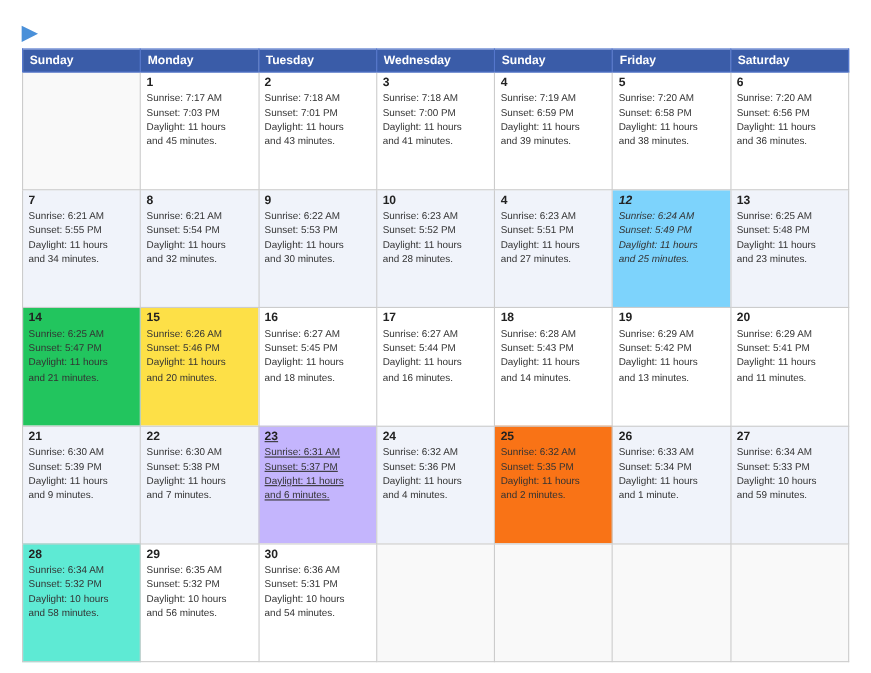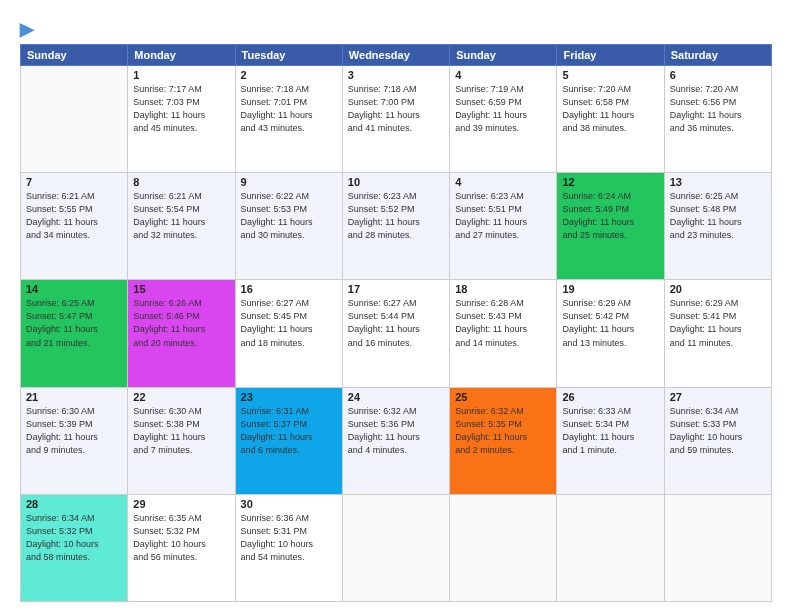--- a/index.html
+++ b/index.html
@@ -198,21 +198,21 @@
 Daylight: 11 hours
 and 28 minutes.</div>
           </td>
           <td style="background: rgb(240, 243, 250);">
             <div class="day-num">4</div>
             <div class="day-info" style="white-space: pre-line;">Sunrise: 6:23 AM
 Sunset: 5:51 PM
 Daylight: 11 hours
 and 27 minutes.</div>
           </td>
-          <td style="background: #22c55e;">
+          <td style="background: #7dd3fc; font-style: italic;">
             <div class="day-num">12</div>
             <div class="day-info" style="white-space: pre-line;">Sunrise: 6:24 AM
 Sunset: 5:49 PM
 Daylight: 11 hours
 and 25 minutes.</div>
           </td>
           <td style="background: rgb(240, 243, 250);">
             <div class="day-num">13</div>
             <div class="day-info" style="white-space: pre-line;">Sunrise: 6:25 AM
 Sunset: 5:48 PM
@@ -221,21 +221,21 @@
           </td>
         </tr>
         <tr class="week-row">
           <td style="background: #22c55e;">
             <div class="day-num">14</div>
             <div class="day-info" style="white-space: pre-line;">Sunrise: 6:25 AM
 Sunset: 5:47 PM
 Daylight: 11 hours
 and 21 minutes.</div>
           </td>
-          <td style="background: #d946ef;">
+          <td style="background: #fde047;">
             <div class="day-num">15</div>
             <div class="day-info" style="white-space: pre-line;">Sunrise: 6:26 AM
 Sunset: 5:46 PM
 Daylight: 11 hours
 and 20 minutes.</div>
           </td>
           <td style="background: rgb(255, 255, 255);">
             <div class="day-num">16</div>
             <div class="day-info" style="white-space: pre-line;">Sunrise: 6:27 AM
 Sunset: 5:45 PM
@@ -279,21 +279,21 @@
 Daylight: 11 hours
 and 9 minutes.</div>
           </td>
           <td style="background: rgb(240, 243, 250);">
             <div class="day-num">22</div>
             <div class="day-info" style="white-space: pre-line;">Sunrise: 6:30 AM
 Sunset: 5:38 PM
 Daylight: 11 hours
 and 7 minutes.</div>
           </td>
-          <td style="background: #0ea5e9;">
+          <td style="background: #c4b5fd; text-decoration: underline;">
             <div class="day-num">23</div>
             <div class="day-info" style="white-space: pre-line;">Sunrise: 6:31 AM
 Sunset: 5:37 PM
 Daylight: 11 hours
 and 6 minutes.</div>
           </td>
           <td style="background: rgb(240, 243, 250);">
             <div class="day-num">24</div>
             <div class="day-info" style="white-space: pre-line;">Sunrise: 6:32 AM
 Sunset: 5:36 PM

